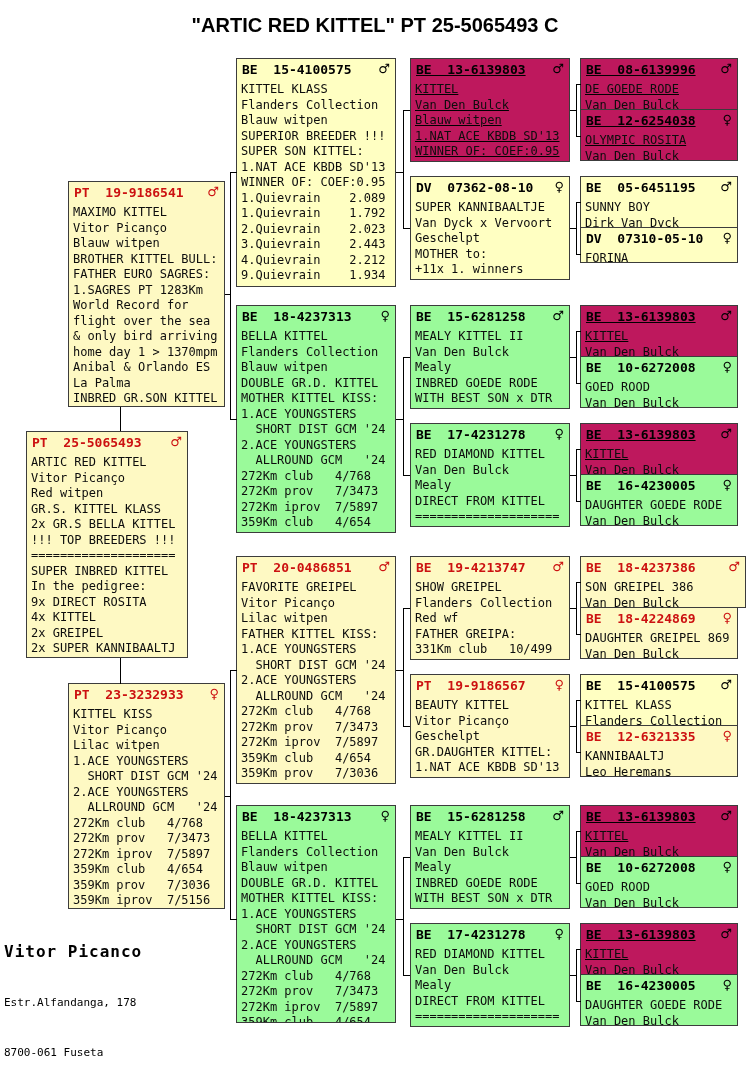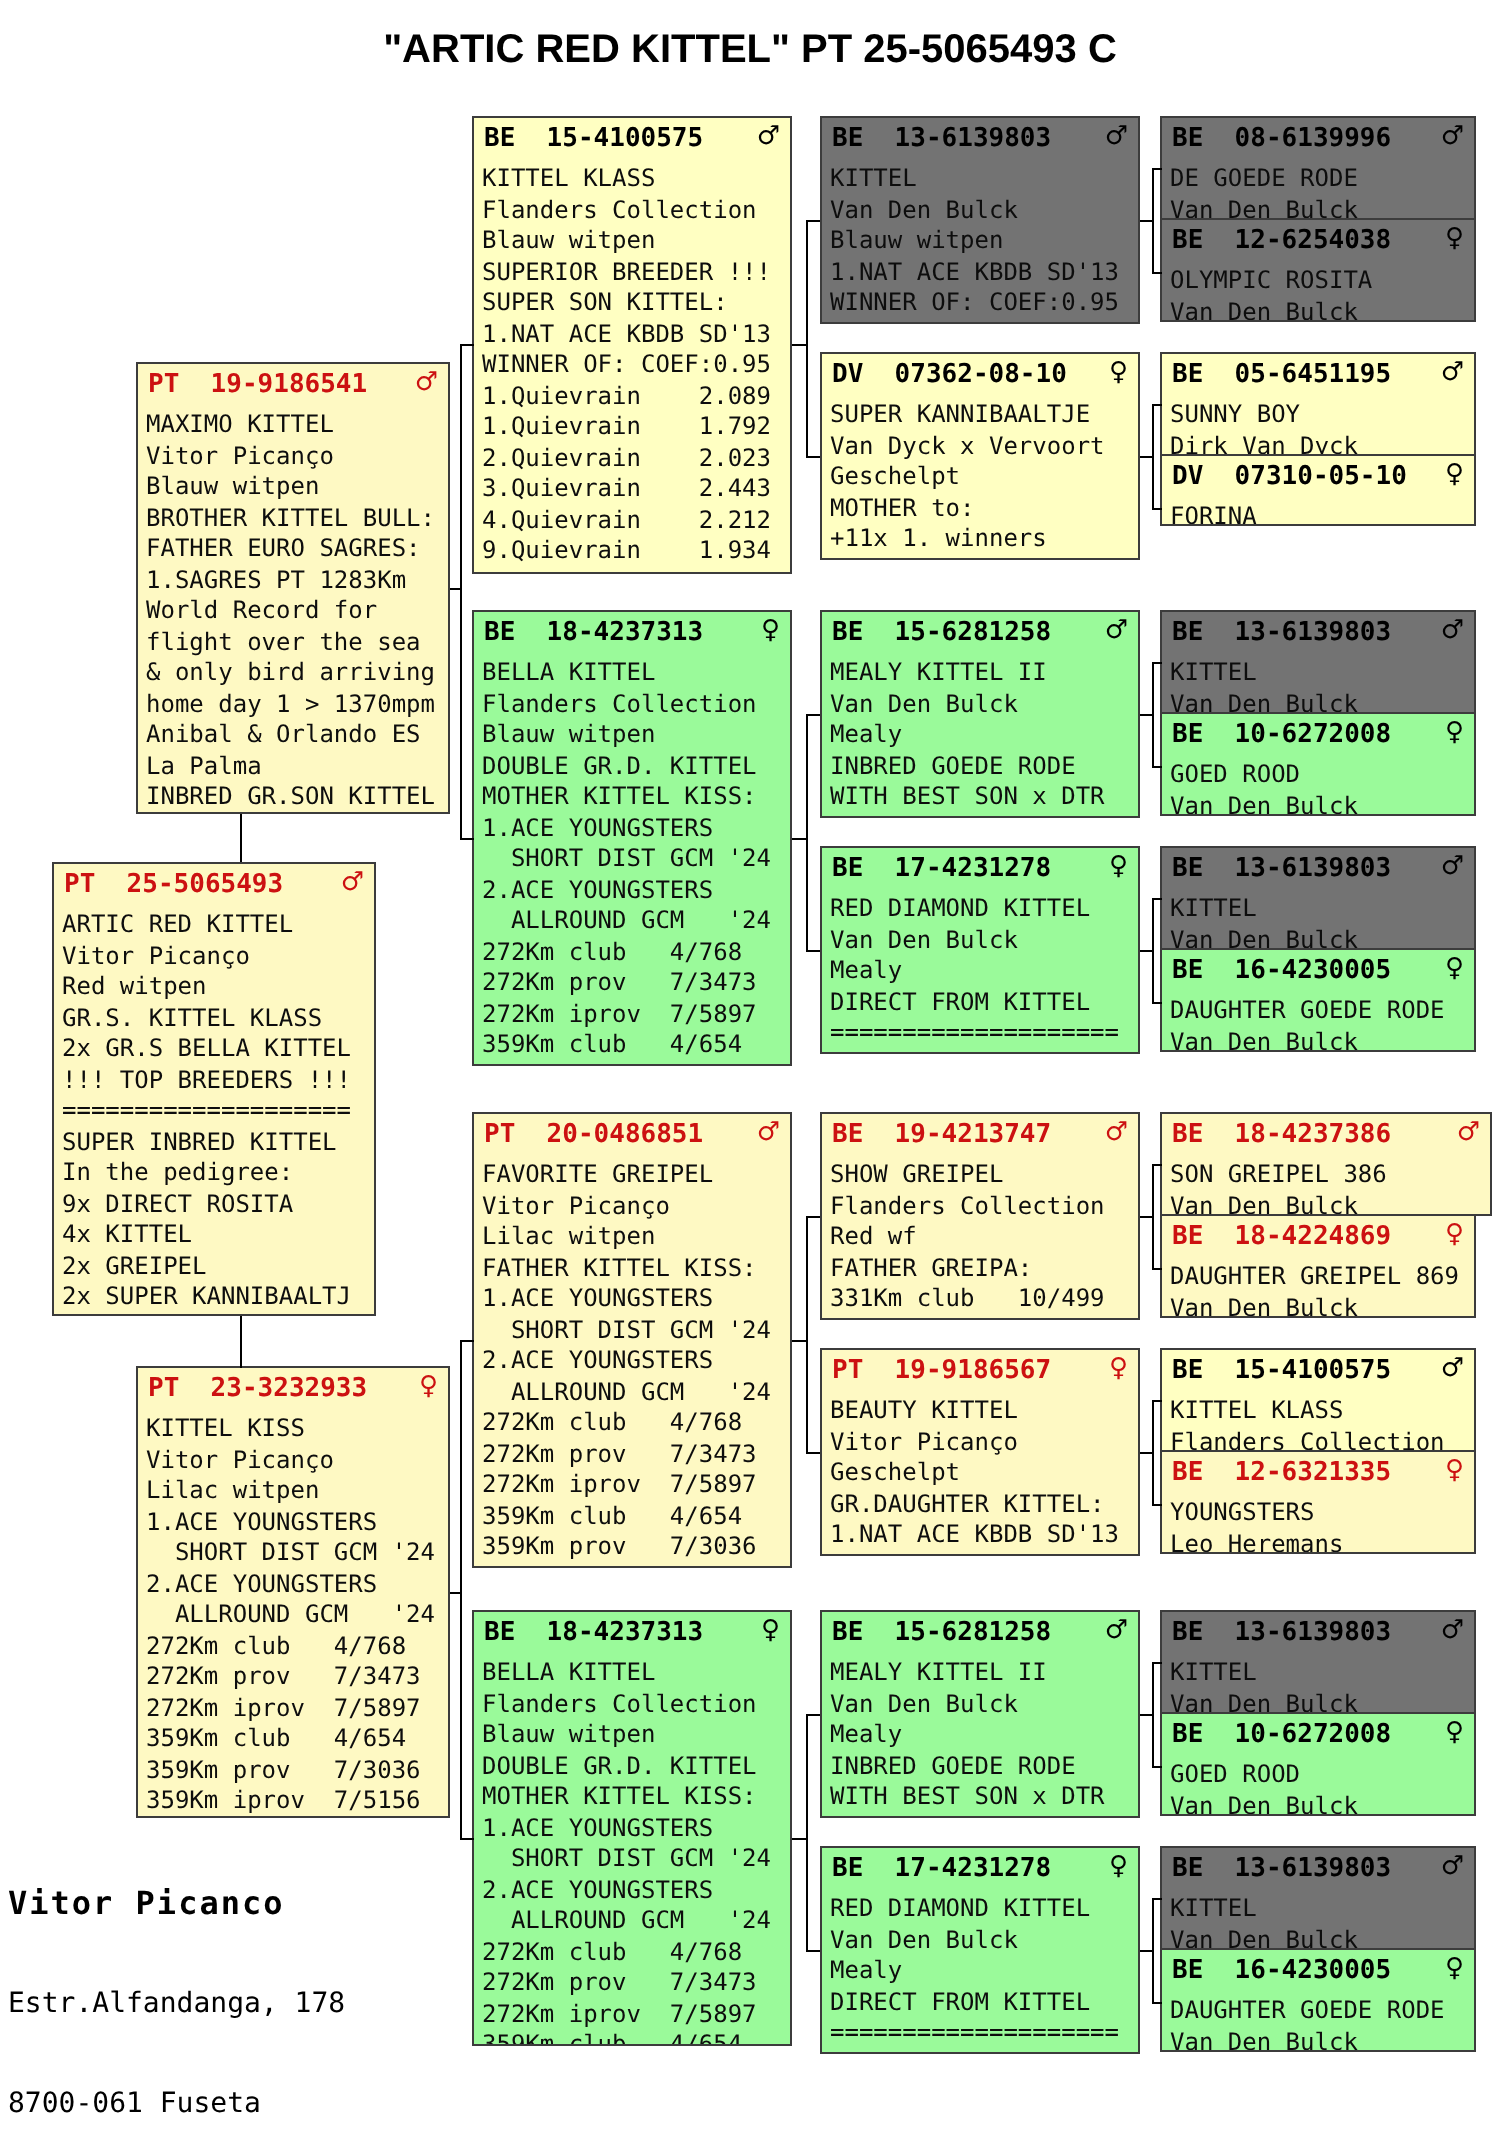--- a/index.html
+++ b/index.html
@@ -3,30 +3,30 @@
 <meta charset="utf-8">
 <style>
   html,body{margin:0;padding:0;background:#ffffff;}
   #page{position:relative;width:750px;height:1077px;background:#fff;overflow:hidden;
         font-family:"DejaVu Sans Mono",monospace;}
   #title{position:absolute;top:14px;left:0;width:750px;text-align:center;
          font-family:"Liberation Sans",sans-serif;font-weight:bold;font-size:20px;color:#000;}
   .box{position:absolute;box-sizing:border-box;border:1px solid #3c3c3c;background:#fef9c3;overflow:hidden;}
   .box.yellow{background:#ffffc2;}
   .box.green{background:#9afa9a;}
-  .box.red{background:#737373;}
+  .box.red{background:#be185d;text-decoration:underline;}
   .hdr{position:relative;height:19px;padding:3px 6px 0 5px;font-weight:bold;font-size:13px;color:#000;white-space:pre;}
   .box.white .hdr .ring, .box.white .hdr .sex{color:#cc1111;}
   .sex{position:absolute;right:5px;top:2px;font-family:"DejaVu Sans",sans-serif;font-size:13px;font-weight:bold;}
   .body{padding:1px 0 0 4px;font-size:12px;line-height:15.5px;color:#0d0d0d;}
   .body .ln{white-space:pre;}
   .cn{position:absolute;background:#000;}
   #footer{position:absolute;left:4px;top:942px;color:#000;}
   #footer .fname{font-weight:bold;font-size:16px;letter-spacing:1px;margin-bottom:6px;}
-  #footer .fl{font-size:14px;line-height:15.5px;white-space:pre;margin-top:34px;}
+  #footer .fl{font-size:11px;line-height:15.5px;white-space:pre;margin-top:34px;}
   #credit{position:absolute;right:6px;top:1036px;font-size:9px;font-style:italic;color:#000;white-space:pre;margin-top:42px;}
 </style>
 </head>
 <body>
 
 <div id="page">
   <div id="title">"ARTIC RED KITTEL"  PT  25-5065493 C</div>
 
   <div class="box white" style="left:26px;top:431px;width:162px;height:227px">
       <div class="hdr"><span class="ring">PT  25-5065493</span><span class="sex">♂</span></div>
@@ -310,21 +310,21 @@
   <div class="box yellow" style="left:580px;top:674px;width:158px;height:52px">
       <div class="hdr"><span class="ring">BE  15-4100575</span><span class="sex">♂</span></div>
       <div class="body">
         <div class="ln">KITTEL KLASS</div>
         <div class="ln">Flanders Collection</div>
       </div>
     </div>
   <div class="box white" style="left:580px;top:725px;width:158px;height:52px">
       <div class="hdr"><span class="ring">BE  12-6321335</span><span class="sex">♀</span></div>
       <div class="body">
-        <div class="ln">YOUNGSTERS</div>
+        <div class="ln">KANNIBAALTJ</div>
         <div class="ln">Leo Heremans</div>
       </div>
     </div>
   <div class="box red" style="left:580px;top:805px;width:158px;height:52px">
       <div class="hdr"><span class="ring">BE  13-6139803</span><span class="sex">♂</span></div>
       <div class="body">
         <div class="ln">KITTEL</div>
         <div class="ln">Van Den Bulck</div>
       </div>
     </div>

